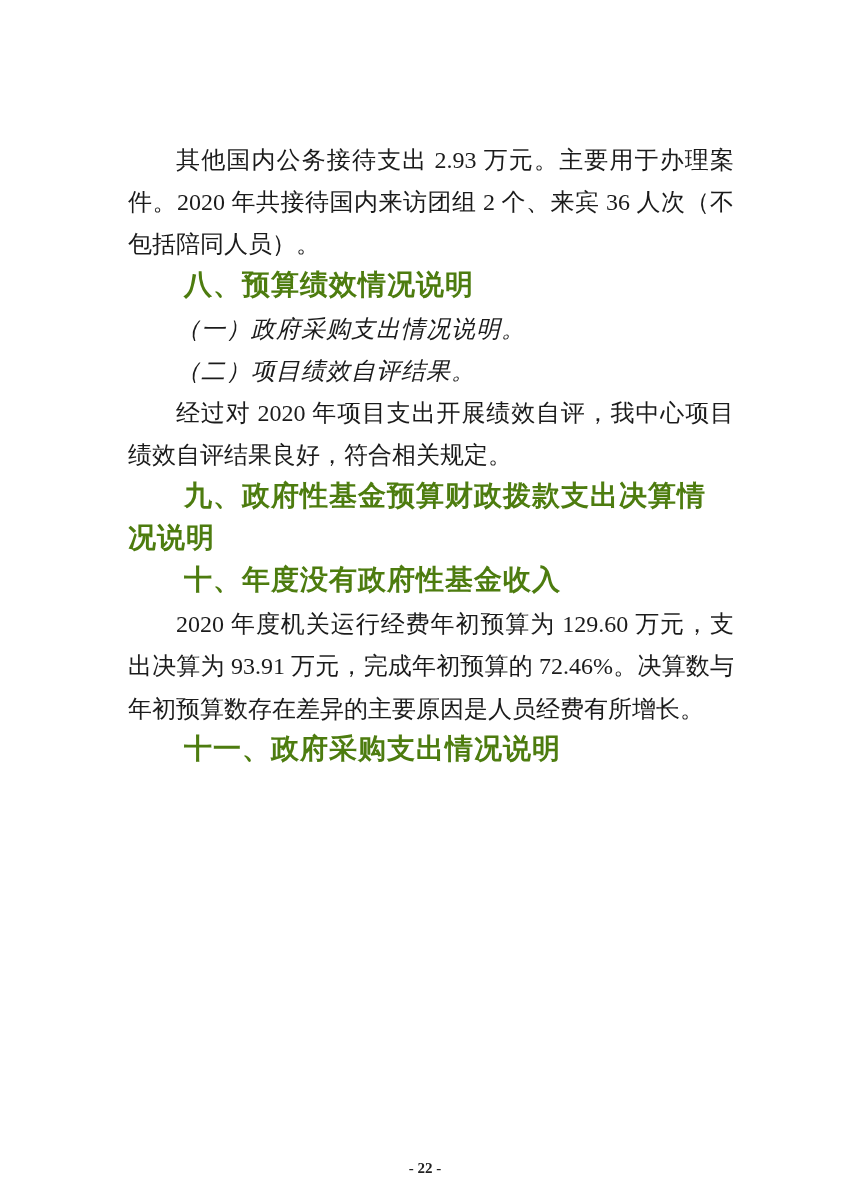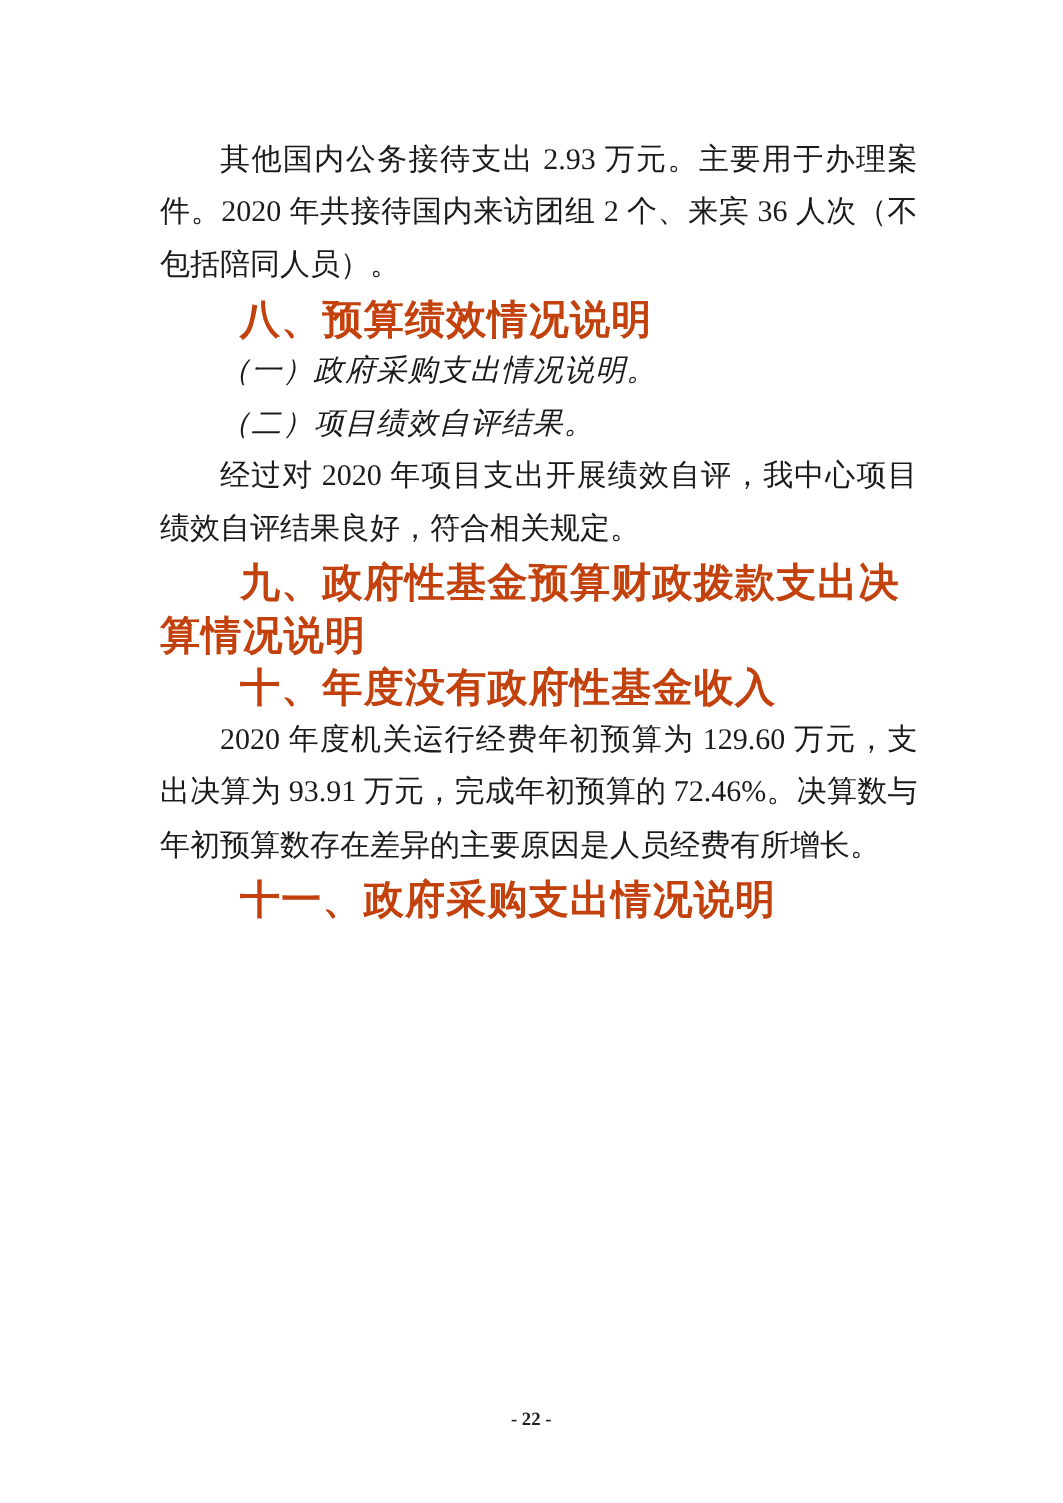--- a/index.html
+++ b/index.html
@@ -10,46 +10,47 @@
     background: #ffffff;
     overflow: hidden;
   }
 
   .page {
     position: relative;
     width: 850px;
     height: 962px;
     background: #ffffff;
     color: #1b1b1b;
+    margin-top: 32px;
   }
 
   .content {
     position: absolute;
     left: 128px;
     top: 107px;
     width: 606px;
   }
 
   .para {
     font-family: "Liberation Serif", serif;
     font-size: 24px;
     line-height: 42.2px;
     text-align: justify;
     text-indent: 2em;
     color: #1b1b1b;
     word-break: break-all;
   }
 
   .heading {
-    font-family: Liberation Serif, serif;
+    font-family: Liberation Mono, monospace;
     font-weight: 700;
-    font-size: 32px;
+    font-size: 28px;
     line-height: 42.2px;
     text-indent: 2em;
-    color: #c2410c;
+    color: #4d7c0f;
     letter-spacing: 1px;
   }
 
   .subheading {
     font-family: "Liberation Serif", serif;
     font-style: italic;
     font-size: 24px;
     line-height: 42.2px;
     text-indent: 2em;
     color: #1b1b1b;

